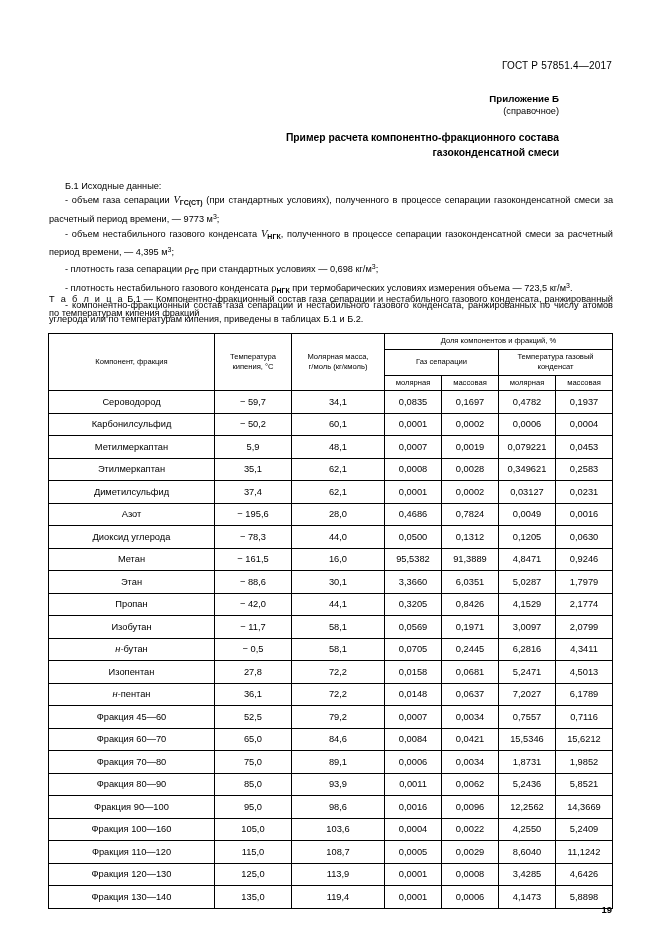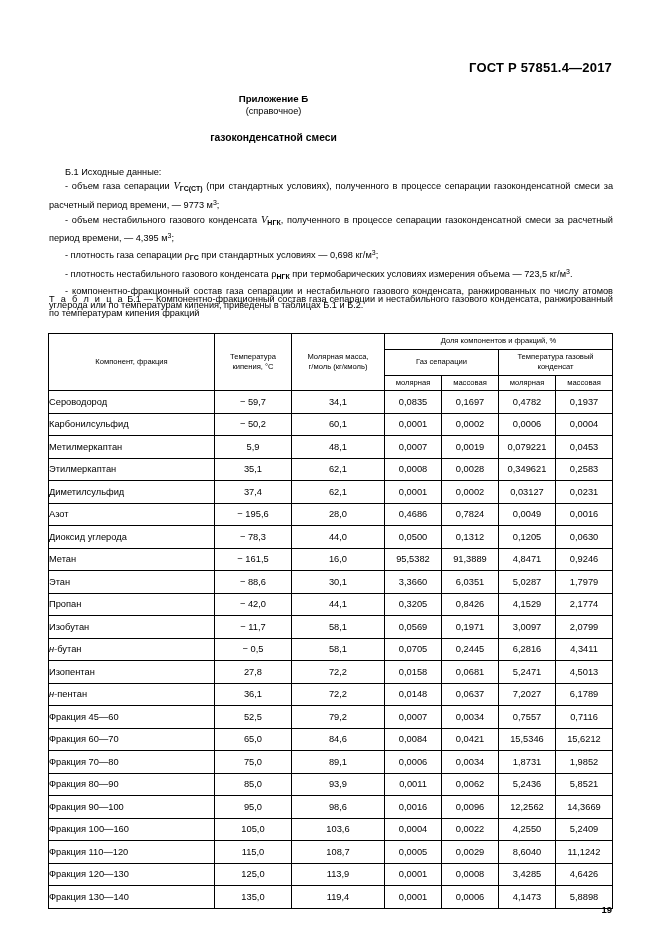--- a/index.html
+++ b/index.html
@@ -19,33 +19,33 @@
     background: #ffffff;
     overflow: hidden;
     box-sizing: border-box;
   }
 
   
   .doc-header {
     position: absolute;
     top: 60px;
     right: 49px;
-    font-size: 13px;
-    font-weight: bold;
+    font-size: 10px;
+    font-weight: normal;
     letter-spacing: 0.2px;
     white-space: nowrap;
   }
 
   
   .annex-block {
     position: absolute;
     top: 92px;
-    left: 0;
+    left: 12px;
     width: 547px;
-    text-align: center;
+    text-align: right;
   }
   .annex-name {
     font-size: 9.7px;
     font-weight: bold;
     line-height: 13px;
   }
   .annex-kind {
     font-size: 9.2px;
     font-weight: normal;
     line-height: 13px;
@@ -53,21 +53,21 @@
   .annex-title {
     margin-top: 12px;
     font-size: 10.3px;
     font-weight: bold;
     line-height: 15px;
   }
 
   
   .body-text {
     position: absolute;
-    top: 165px;
+    top: 179px;
     left: 49px;
     width: 564px;
     font-size: 9.2px;
     line-height: 14.2px;
     text-align: justify;
   }
   .body-text p {
     margin: 0;
   }
   .p-indent { text-indent: 16px; }
@@ -144,21 +144,21 @@
   th.h-comp   { width: 161px; }
   th.h-temp   { width: 72px; margin-left: 20px; }
   th.h-mol    { width: 88px; }
   th.h-sub    { width: 61px; margin-left: 44px; }
 
   table.grid tbody td {
     height: 21.5px;
     font-size: 9.3px;
   }
   td.c-name {
-    text-align: left;
+    text-align: center;
     padding-left: 7px;
   }
   td.c-num {
     text-align: center;
   }
 
   
   table.grid { box-shadow: none; }
 
   
@@ -174,20 +174,21 @@
 <body>
 
 <div id="page">
 
   <div class="doc-header">ГОСТ Р 57851.4—2017</div>
 
   <div class="annex-block">
     <div class="annex-name">Приложение Б</div>
     <div class="annex-kind">(справочное)</div>
     <div class="annex-title">
+      <div>Пример расчета компонентно-фракционного состава</div>
       <div>газоконденсатной смеси</div>
     </div>
   </div>
 
   <div class="body-text">
     <p class="p-indent">Б.1  Исходные данные:</p>
     <div id="section-items">
         <p class="p-indent"><span>-  объем газа сепарации </span><span class="var">V<sub>ГС(СТ)</sub></span><span>  (при стандартных условиях), полученного в процессе сепарации газоконденсатной смеси за расчетный период времени, — 9773 м</span><sup>3</sup><span>;</span></p>
         <p class="p-indent"><span>-  объем нестабильного газового конденсата </span><span class="var">V<sub>НГК</sub></span><span>, полученного в процессе сепарации газоконденсатной смеси за расчетный период времени, — 4,395 м</span><sup>3</sup><span>;</span></p>
         <p class="p-indent"><span>-  плотность газа сепарации </span><span class="rho">ρ<sub>ГС</sub></span><span>  при стандартных условиях — 0,698 кг/м</span><sup>3</sup><span>;</span></p>

